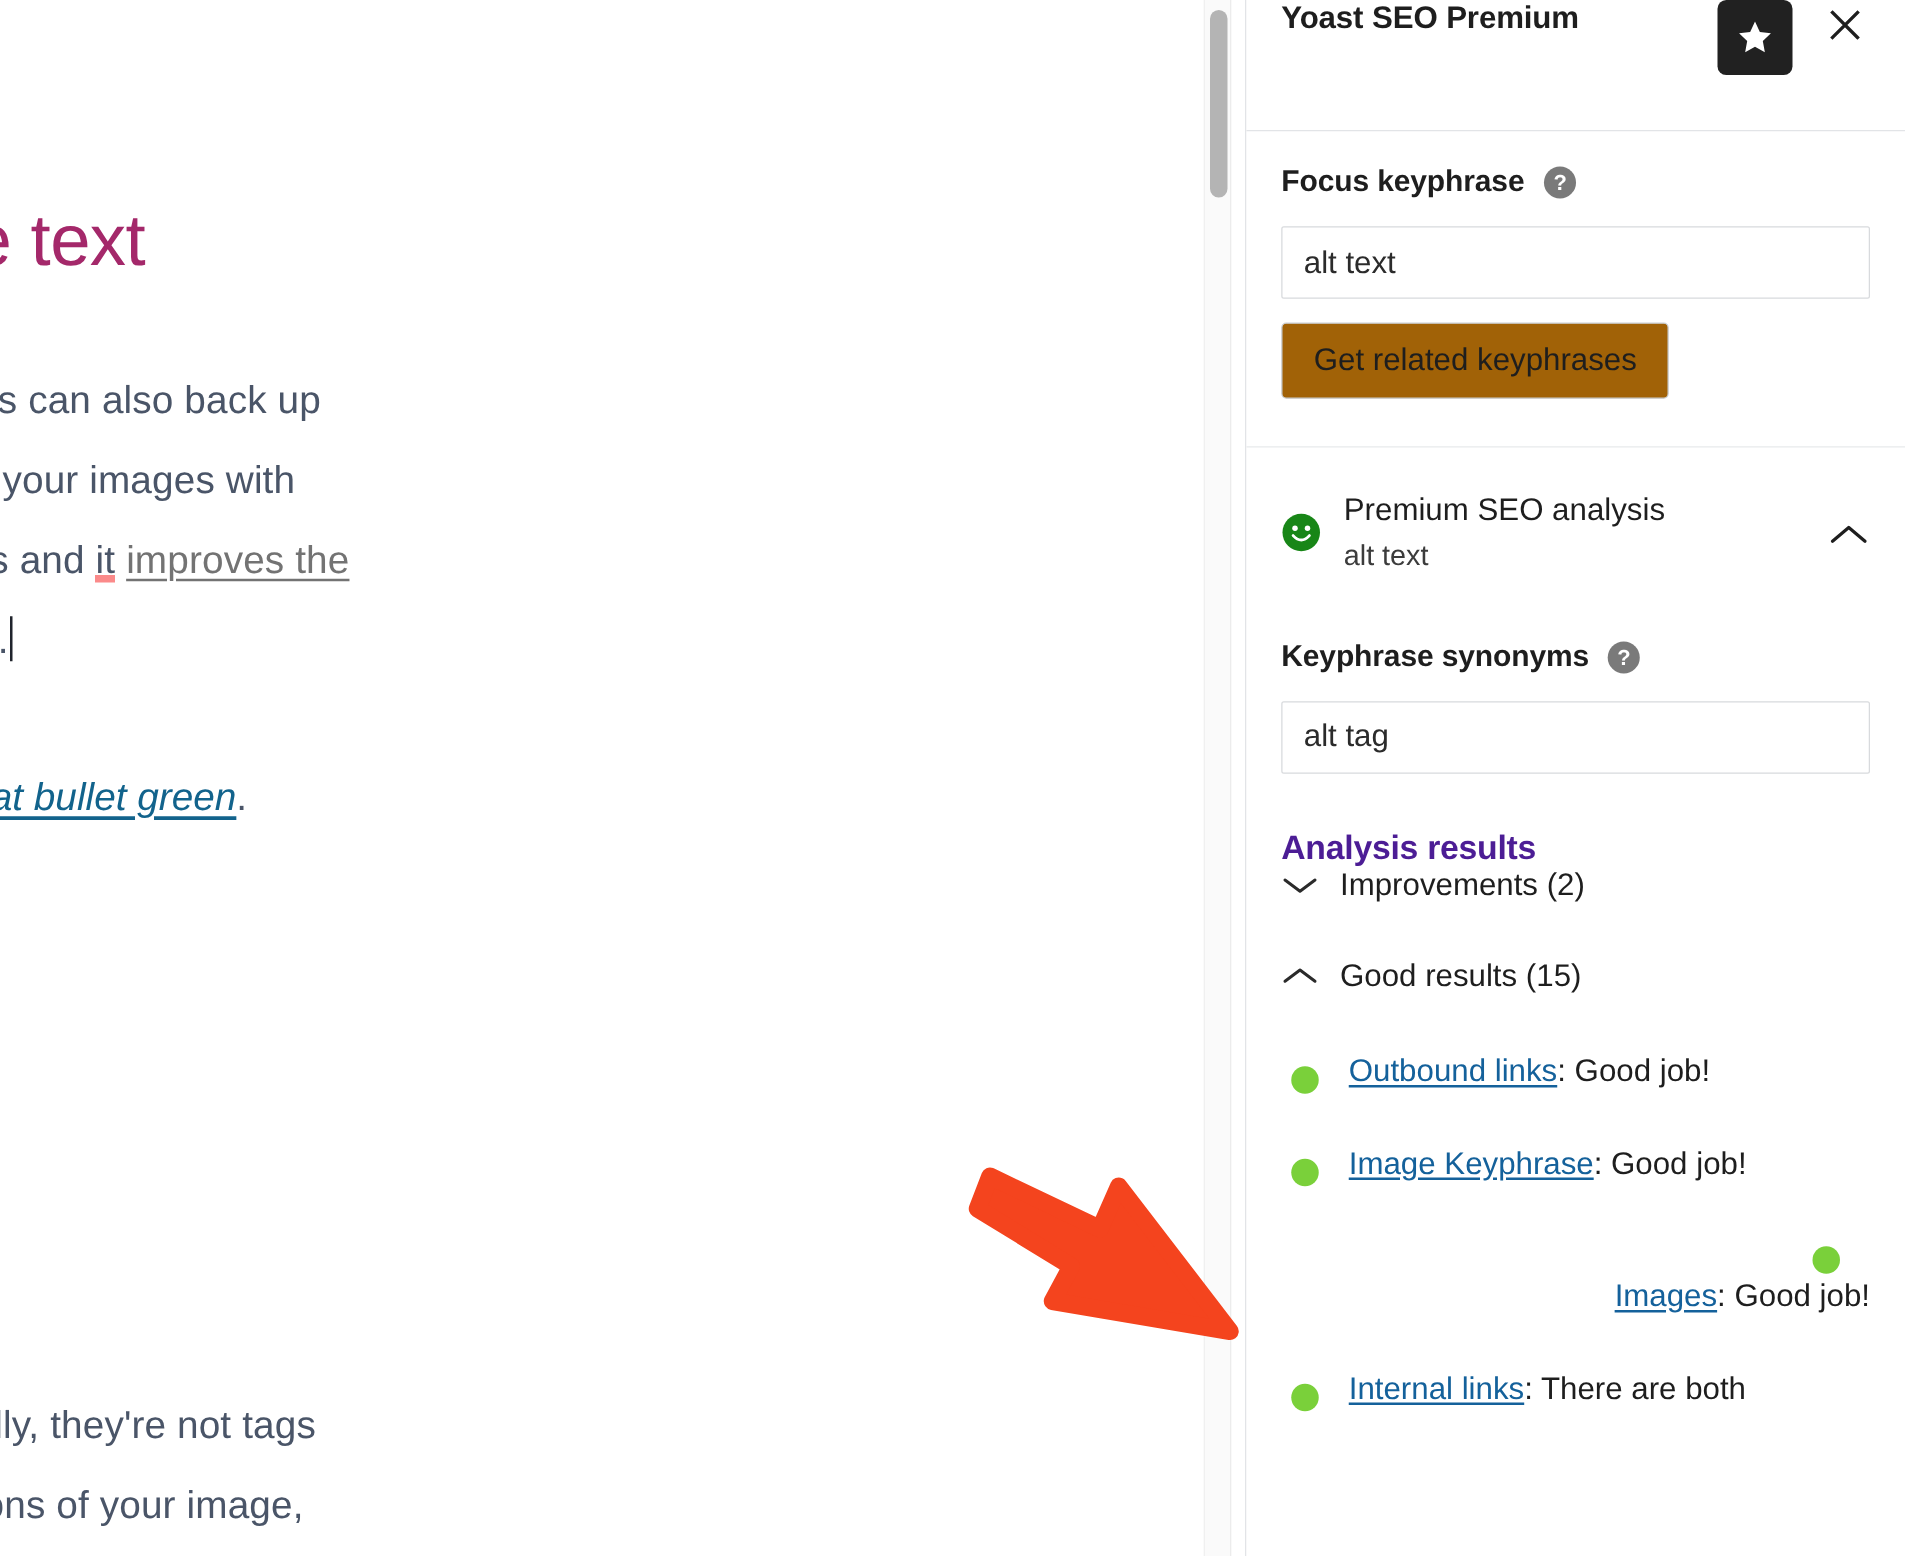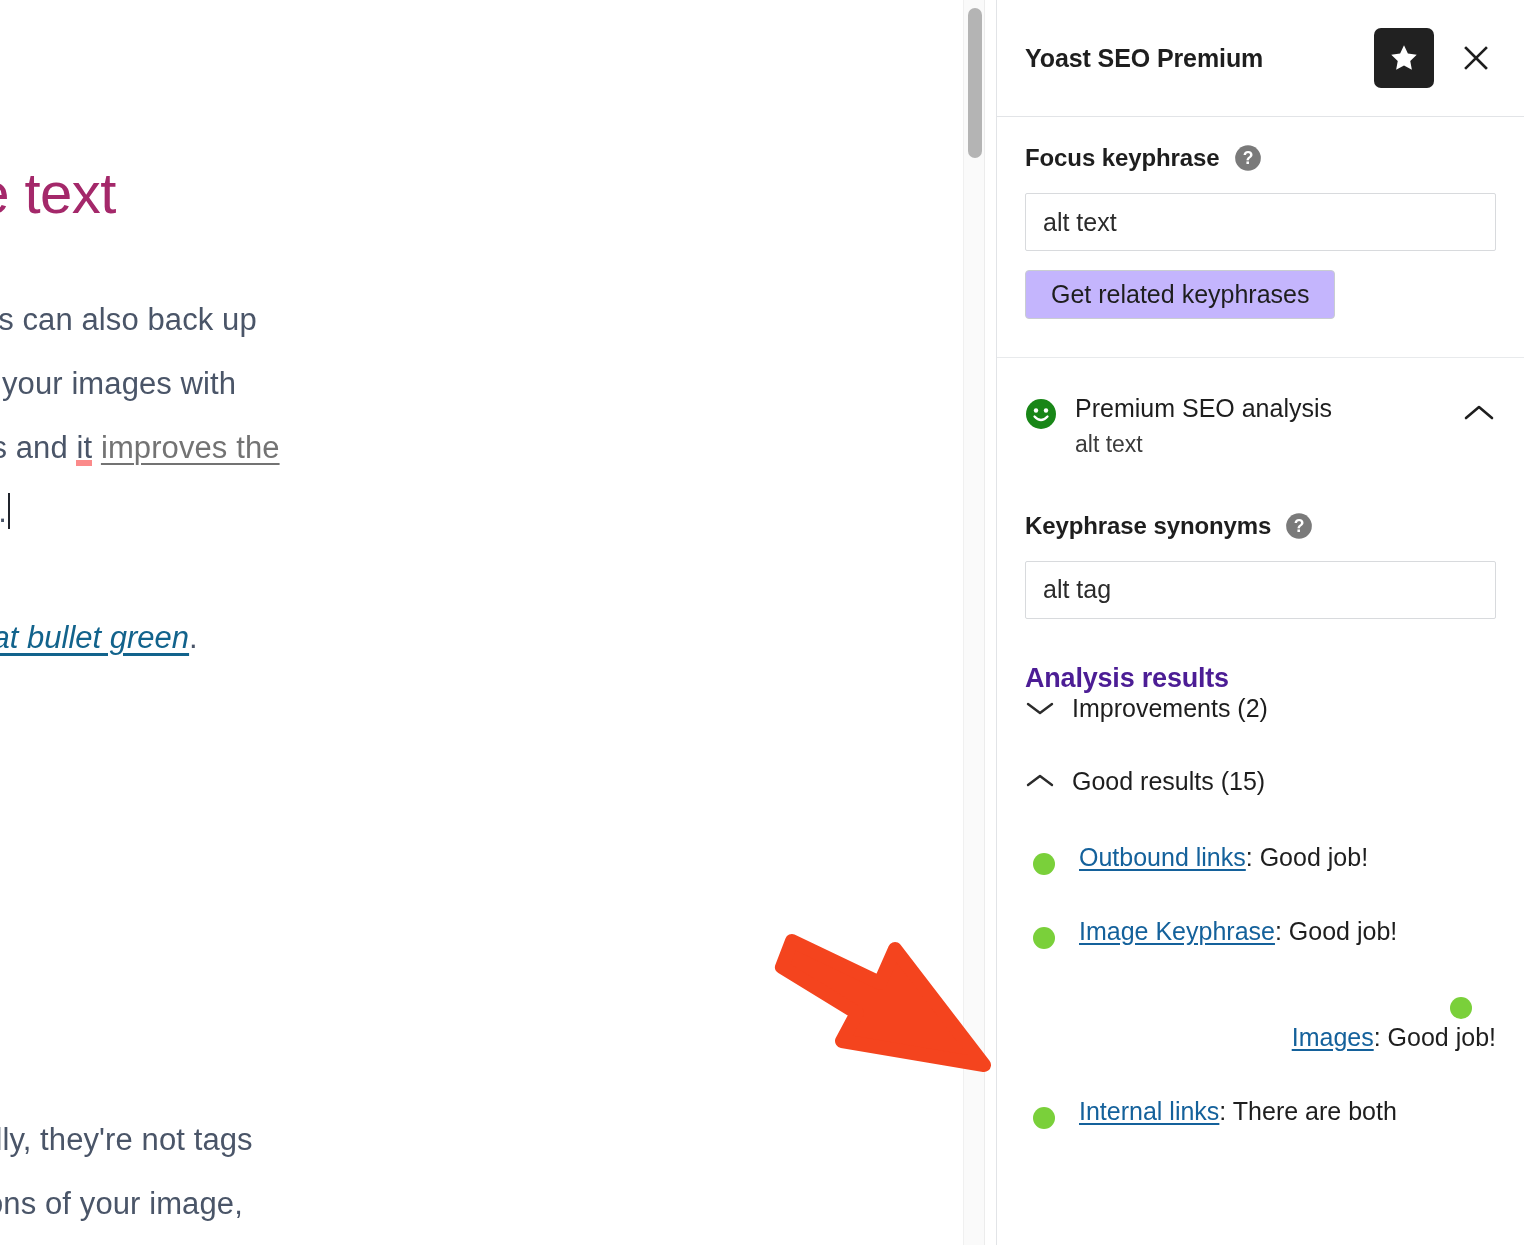--- a/index.html
+++ b/index.html
@@ -136,24 +136,24 @@
     width: 528px;
     height: 1245px;
     background: #ffffff;
     border-left: 1px solid #e2e4e7;
     box-sizing: border-box;
     overflow: hidden;
   }
 
   .panel-header {
     position: relative;
-    height: 117px;
+    height: 105px;
     border-bottom: 1px solid #e2e4e7;
     display: flex;
-    align-items: center;
+    align-items: flex-start;
     padding: 0 28px 0 28px;
     box-sizing: border-box;
   }
   .panel-title {
     font-size: 25px;
     font-weight: 700;
     color: #1e1e1e;
     flex: 1;
     letter-spacing: -0.1px;
   }
@@ -202,24 +202,24 @@
     background: #fff;
     font-size: 25px;
     font-family: "Liberation Sans", sans-serif;
     color: #2b2b2b;
     padding: 0 17px;
     outline: none;
   }
   .text-input::placeholder { color: #9aa0a6; }
 
   .btn-secondary {
-    height: 49px;
+    height: 61px;
     border: 1px solid #c9cdd1;
     border-radius: 4px;
-    background: #c4b5fd;
+    background: #a16207;
     font-size: 25px;
     font-family: "Liberation Sans", sans-serif;
     color: #1e1e1e;
     padding: 0 25px;
     cursor: pointer;
   }
 
   .divider {
     height: 1px;
     background: #e8eaec;
@@ -365,21 +365,21 @@
         </span>
       </div>
 
       <input class="text-input" type="text" style="margin-top: 21px;" value="alt text">
 
       <button class="btn-secondary" style="margin-top:19px;">Get related keyphrases</button>
     </div>
 
     <div class="divider" style="margin-top:38px;"></div>
 
-    <div class="analysis-head" style="margin-top:34px;">
+    <div class="analysis-head" style="margin-top:34px;align-items:center;">
       <span class="smiley">
         <svg width="32" height="32" viewBox="0 0 32 32">
           <circle cx="16" cy="16" r="15" fill="#188617"></circle>
           <circle cx="11" cy="12.5" r="2.2" fill="#ffffff"></circle>
           <circle cx="21" cy="12.5" r="2.2" fill="#ffffff"></circle>
           <path d="M9.5 18.5 Q16 25.5 22.5 18.5" stroke="#ffffff" stroke-width="2.3" fill="none" stroke-linecap="round"></path>
         </svg>
       </span>
       <div class="analysis-titles">
         <div class="analysis-title">Premium SEO analysis</div>

